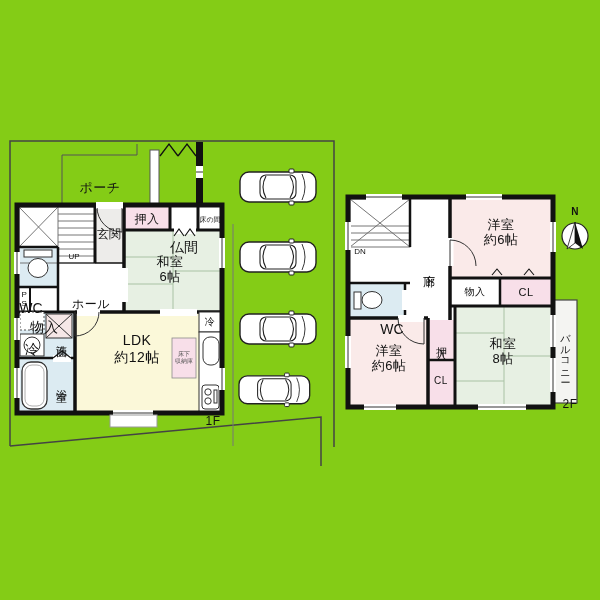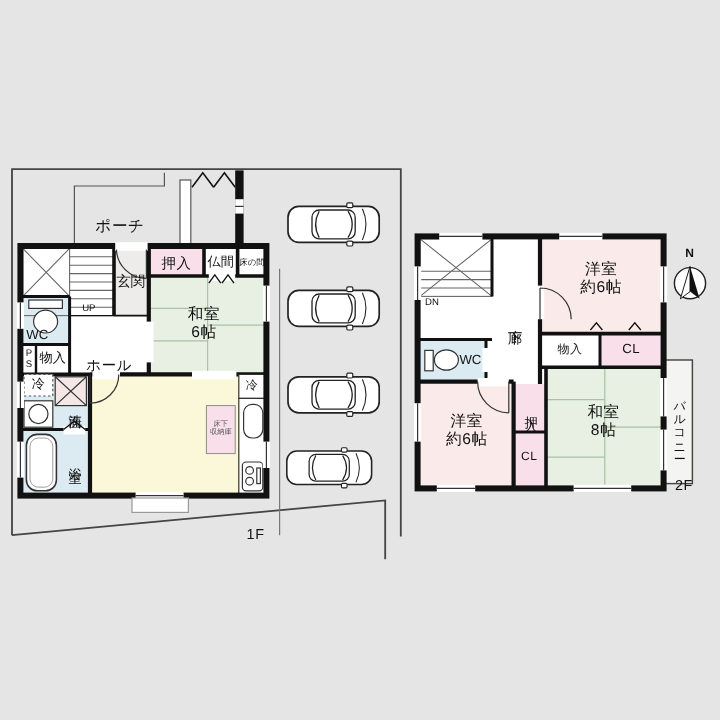--- a/index.html
+++ b/index.html
@@ -1,26 +1,26 @@
 <!DOCTYPE html>
 <html><head>
 <meta charset="utf-8">
 <style>
   html,body{margin:0;padding:0;background:#fff;}
-  #stage{position:relative;width:600px;height:600px;background:#e5e5e5;overflow:hidden;
+  #stage{position:relative;width:600px;height:600px;background:#84cc16;overflow:hidden;
          font-family:"Liberation Sans","DejaVu Sans",sans-serif;color:#111;}
   #plan-svg{position:absolute;left:0;top:0;}
   .lbl{position:absolute;transform:translate(-50%,-50%);white-space:pre-line;text-align:center;
        line-height:1.18;color:#111;letter-spacing:0.5px;}
   .vtext{writing-mode:vertical-rl;text-orientation:mixed;letter-spacing:2px;}
   .vup{writing-mode:vertical-rl;text-orientation:upright;letter-spacing:0;}
   .s6{font-size:6px;color:#555;letter-spacing:0;}
   .s7{font-size:7px;letter-spacing:0;}
   .s8{font-size:8px;letter-spacing:0;text-align:center;}
-  .s9{font-size:11px;letter-spacing:0;}
+  .s9{font-size:14px;letter-spacing:0;margin-top:28px;}
   .s10{font-size:10px;}
   .s11{font-size:11px;}
   .s12{font-size:12px;}
   .s13{font-size:13px;}
   .s14{font-size:14px;}
   .bold{font-weight:bold;}
 </style>
 </head>
 <body>
 
@@ -266,23 +266,25 @@
 <div class="lbl s9" style="left:31px;top:280px">WC</div>
 <div class="lbl s8 vup" style="left:24px;top:299px">PS</div>
 <div class="lbl s9" style="left:44px;top:299px">物入</div>
 <div class="lbl s12" style="left:91px;top:304px">ホール</div>
 <div class="lbl s13" style="left:170px;top:269px">和室
 6帖</div>
 <div class="lbl s9" style="left:32px;top:321px">冷</div>
 <div class="lbl s10" style="left:210px;top:322px">冷</div>
 <div class="lbl s11 vtext" style="left:61px;top:338px">洗面</div>
 <div class="lbl s11 vtext" style="left:61px;top:383px">浴室</div>
+<div class="lbl s14" style="left:137px;top:349px">LDK
+約12帖</div>
 <div class="lbl s6" style="left:184px;top:358px">床下
 収納庫</div>
-<div class="lbl s12" style="left:213px;top:445px">1F</div>
+<div class="lbl s12" style="left:213px;top:421px">1F</div>
 
 <div class="lbl s8" style="left:360px;top:252px">DN</div>
 <div class="lbl s12 vtext" style="left:429px;top:267px">廊下</div>
 <div class="lbl s9" style="left:392px;top:301px">WC</div>
 <div class="lbl s13" style="left:501px;top:232px">洋室
 約6帖</div>
 <div class="lbl s10" style="left:475px;top:292px">物入</div>
 <div class="lbl s11" style="left:526px;top:292px">CL</div>
 <div class="lbl s13" style="left:389px;top:358px">洋室
 約6帖</div>

